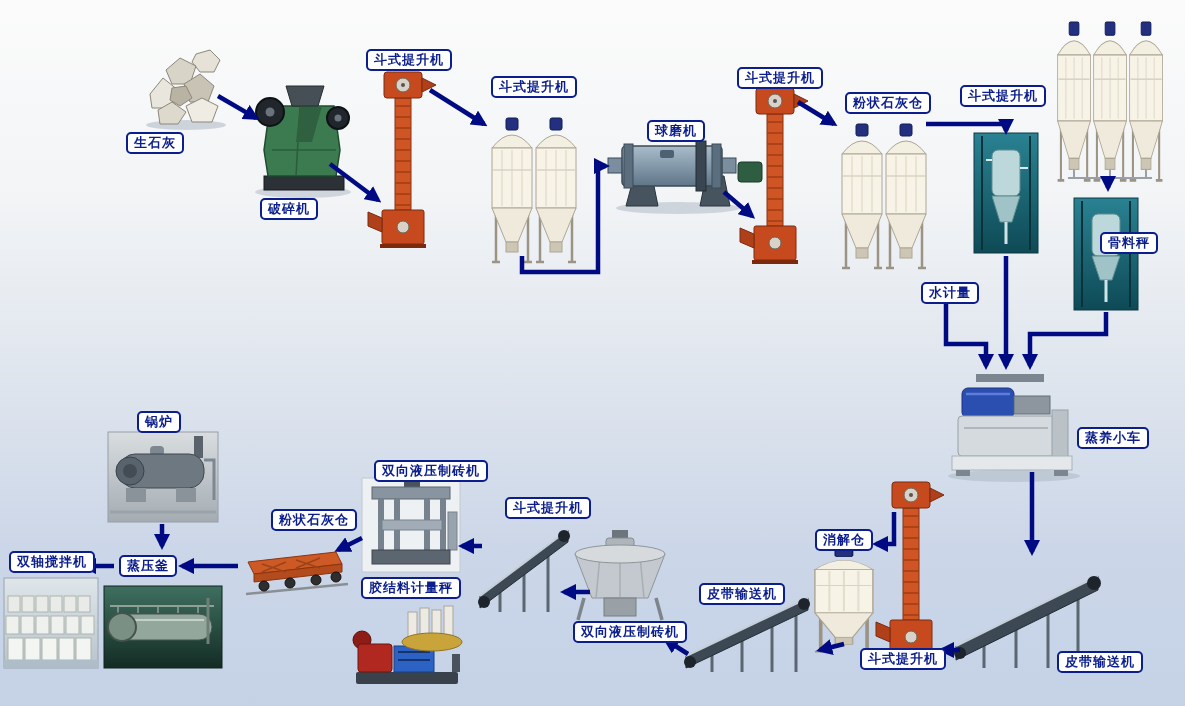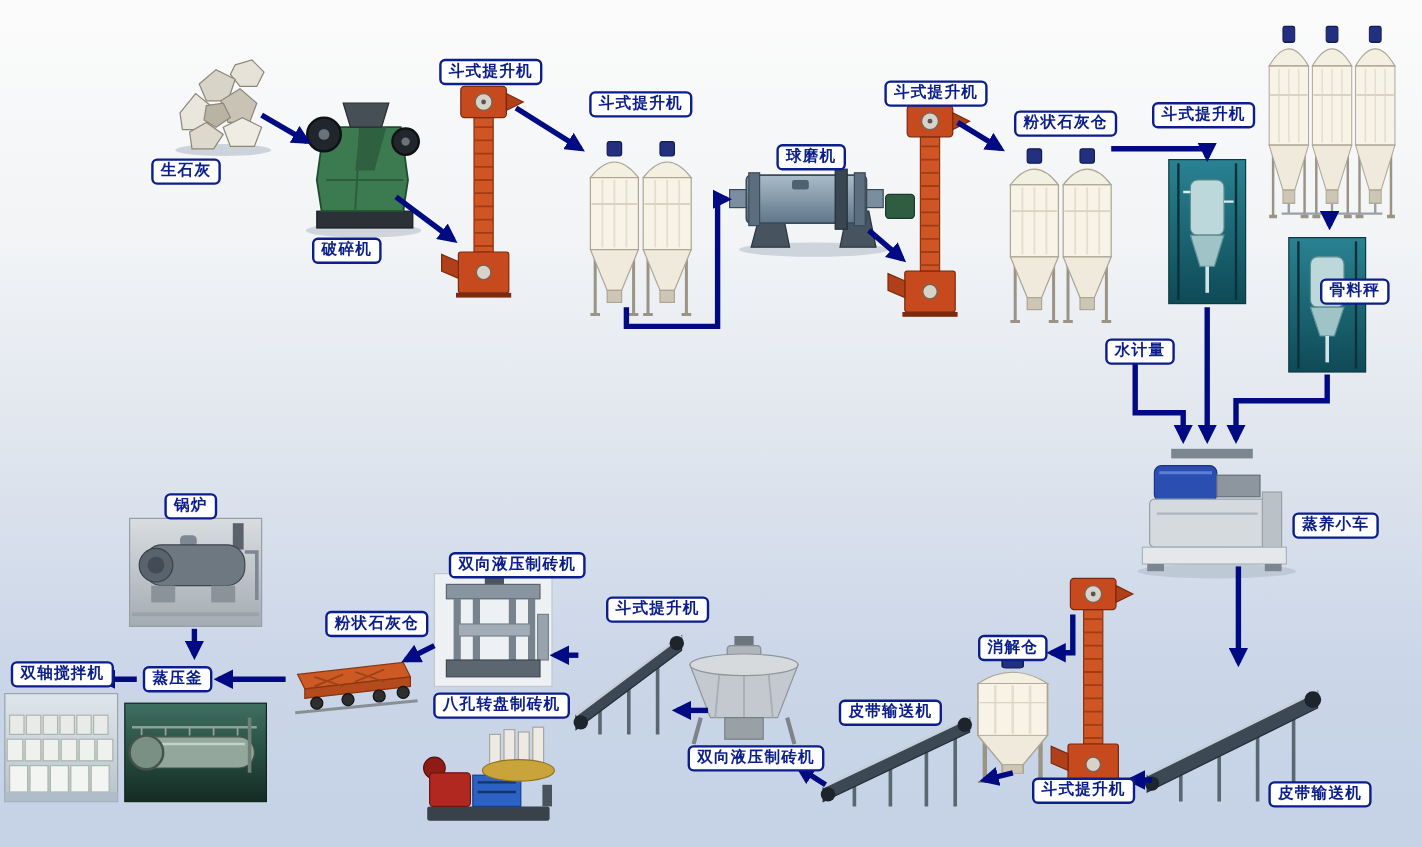--- a/index.html
+++ b/index.html
@@ -338,19 +338,19 @@
 <div class="lbl" style="left:1100px;top:232px">骨料秤</div>
 <div class="lbl" style="left:921px;top:282px">水计量</div>
 <div class="lbl" style="left:1077px;top:427px">蒸养小车</div>
 <div class="lbl" style="left:1057px;top:651px">皮带输送机</div>
 <div class="lbl" style="left:860px;top:648px">斗式提升机</div>
 <div class="lbl" style="left:815px;top:529px">消解仓</div>
 <div class="lbl" style="left:699px;top:583px">皮带输送机</div>
 <div class="lbl" style="left:573px;top:621px">双向液压制砖机</div>
 <div class="lbl" style="left:505px;top:497px">斗式提升机</div>
 <div class="lbl" style="left:374px;top:460px">双向液压制砖机</div>
-<div class="lbl" style="left:361px;top:577px">八孔转盘制砖机</div>
+<div class="lbl" style="left:361px;top:577px">胶结料计量秤</div>
 <div class="lbl" style="left:271px;top:509px">粉状石灰仓</div>
 <div class="lbl" style="left:119px;top:555px">蒸压釜</div>
 <div class="lbl" style="left:137px;top:411px">锅炉</div>
 <div class="lbl" style="left:9px;top:551px">双轴搅拌机</div>
 
 </div>
 
 </body></html>

